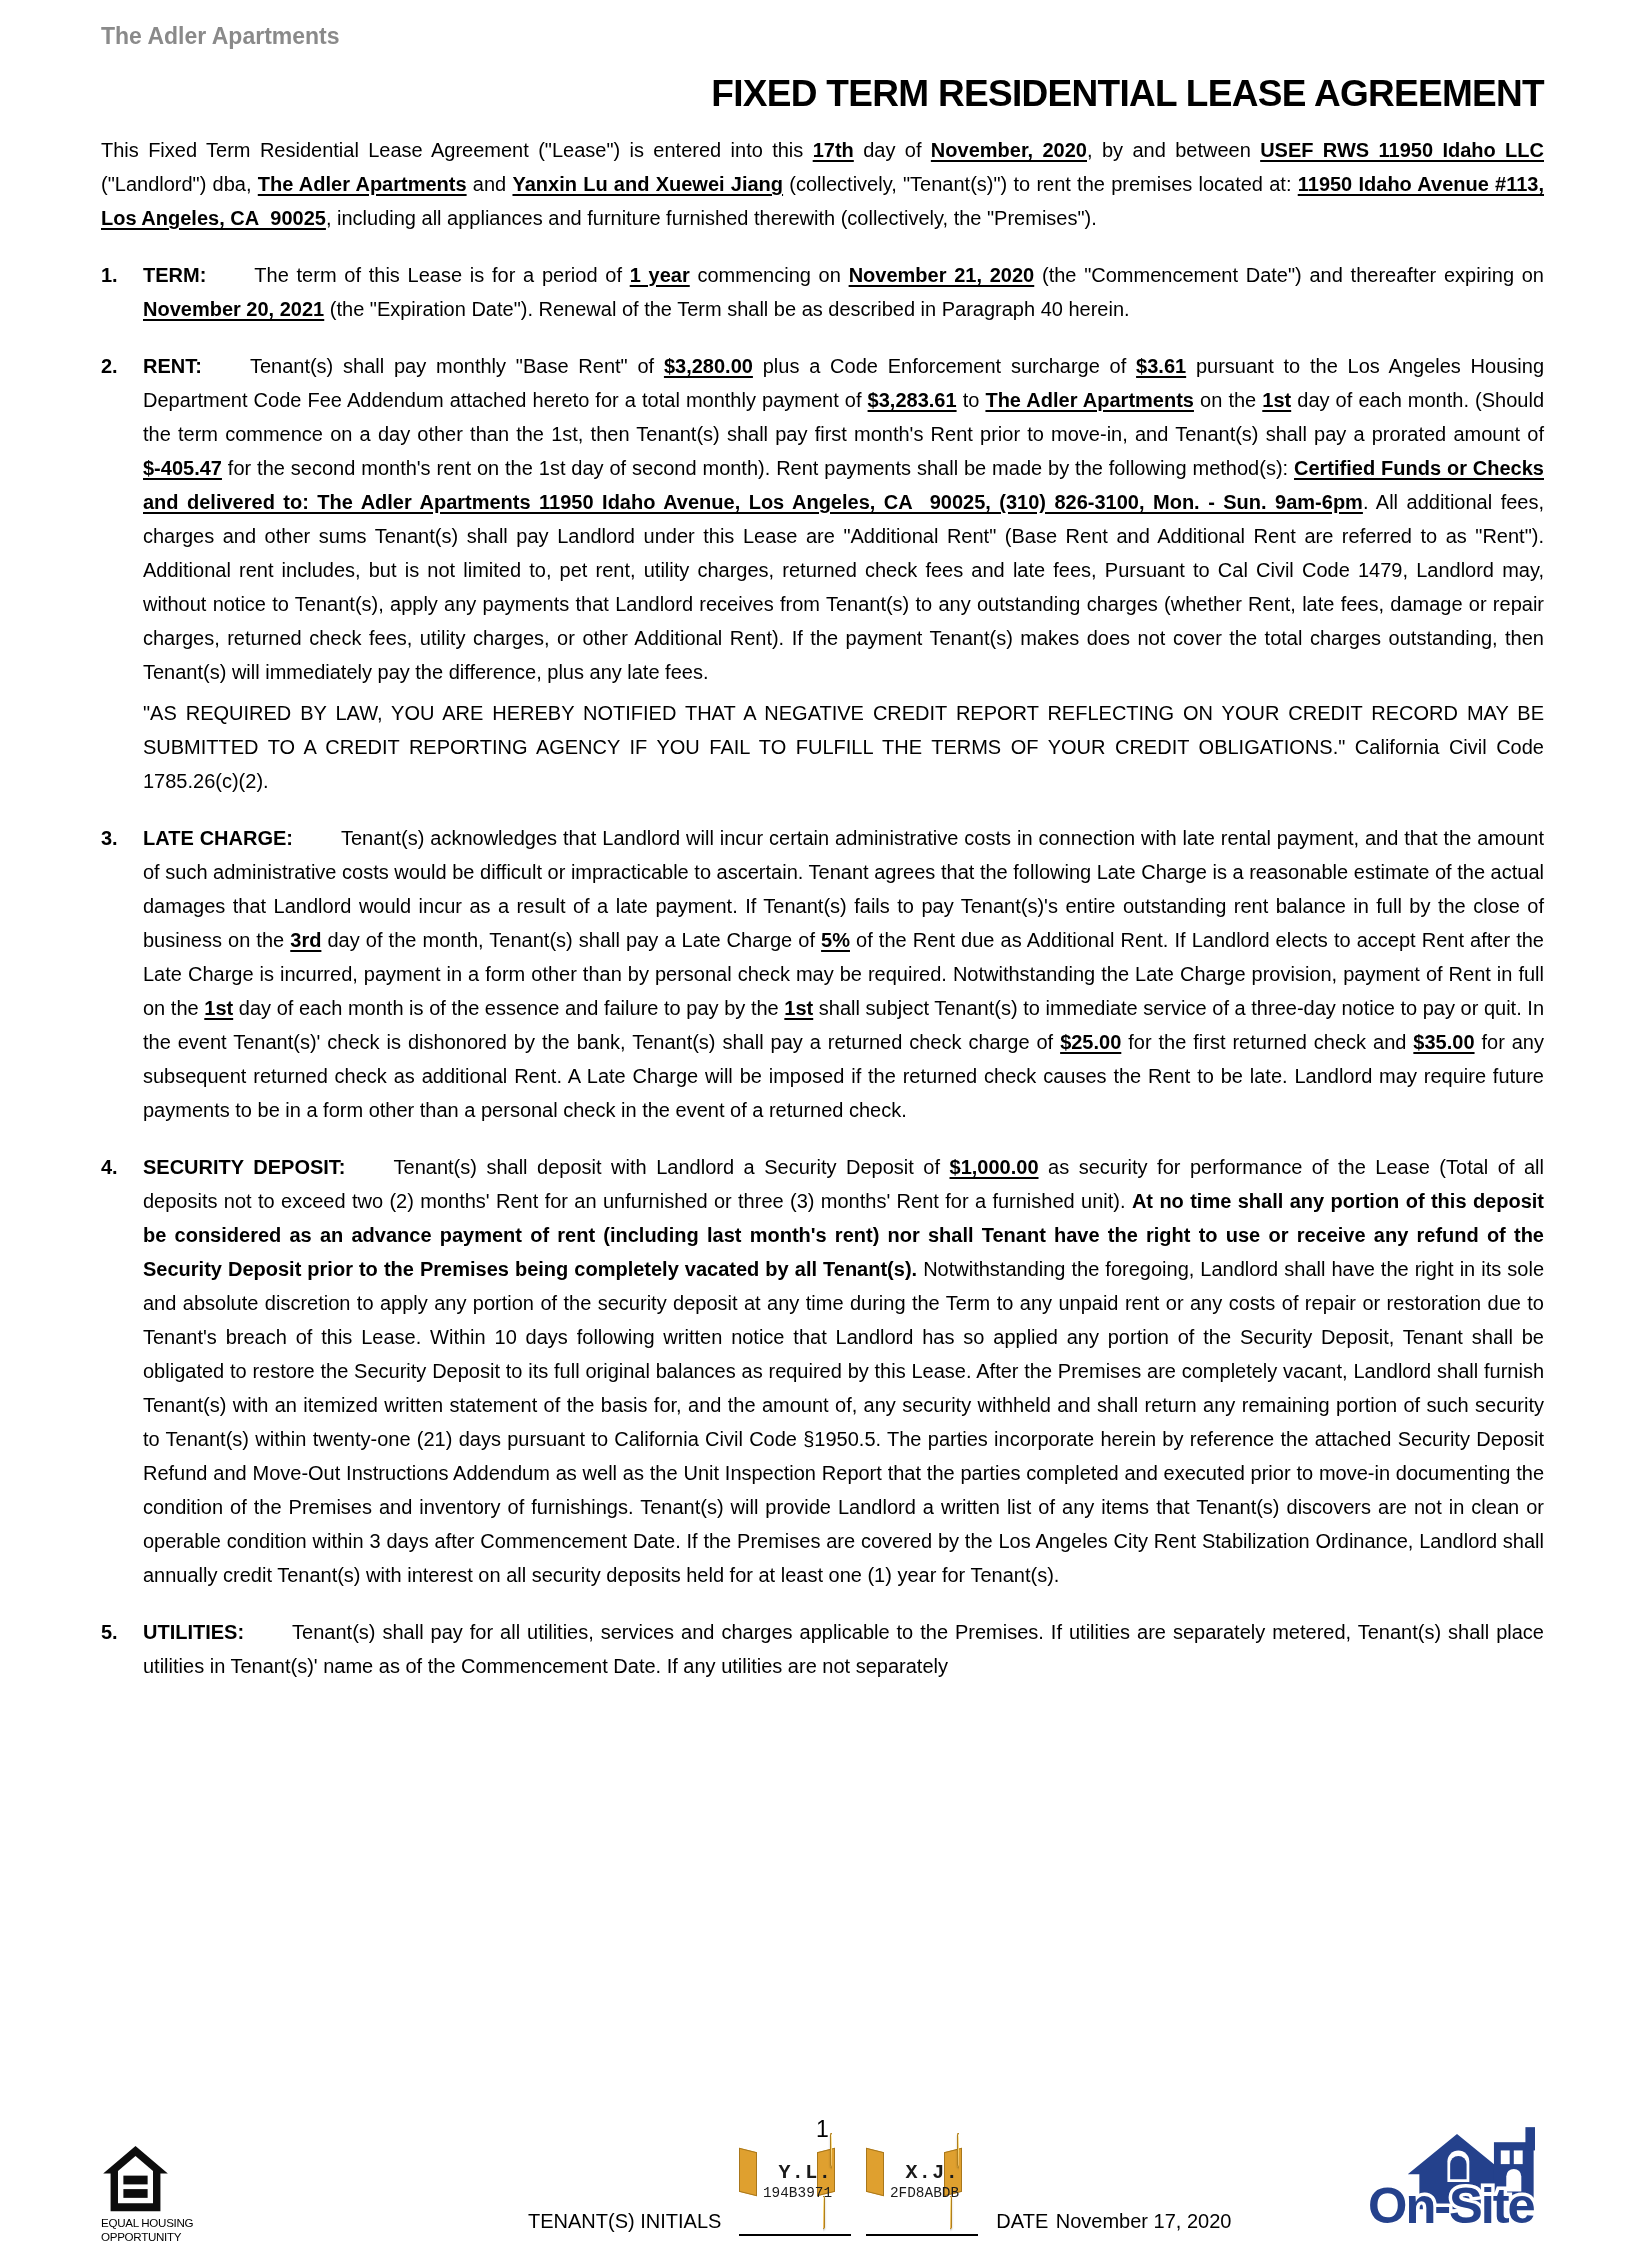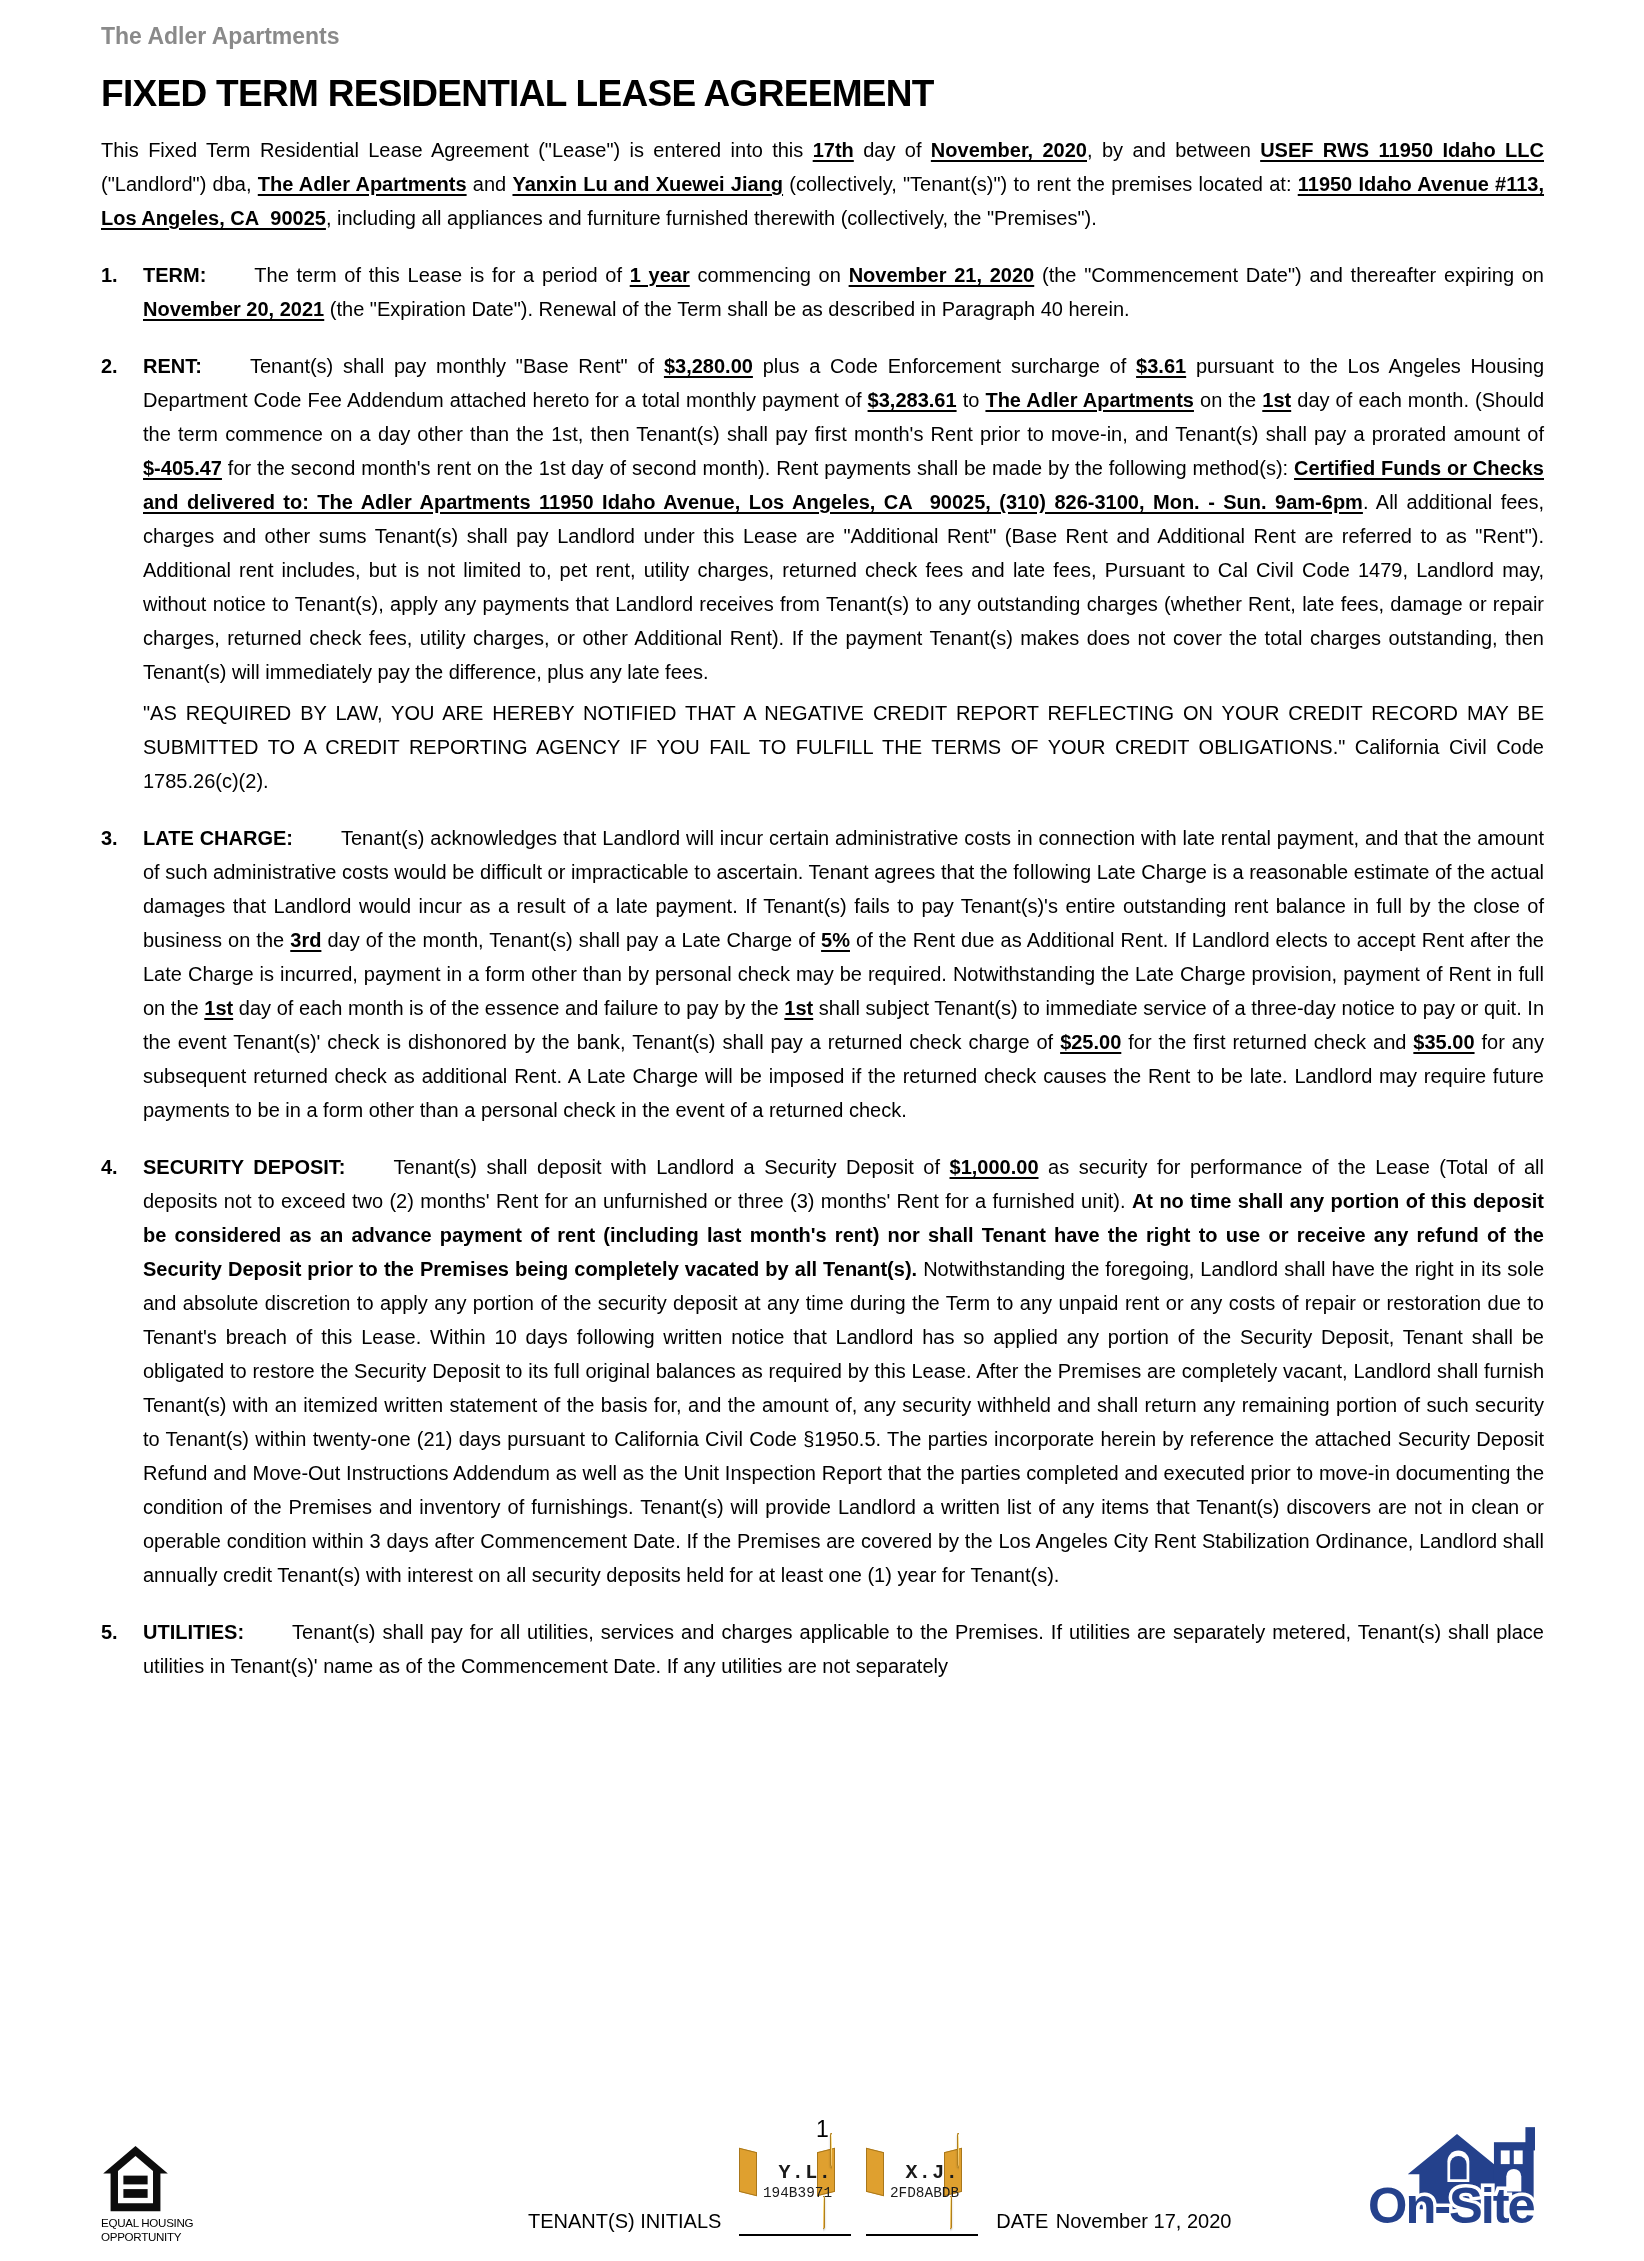--- a/index.html
+++ b/index.html
@@ -2,21 +2,21 @@
 <html style="font-size:11px"><head>
 <meta charset="utf-8">
 <style>
   html,body { margin:0; padding:0; background:#ffffff; }
   .page {
     position:relative; width:1645px; height:2261px; background:#ffffff;
     font-family:"Liberation Sans", sans-serif; color:#000; overflow:hidden;
   }
   .content { padding:23px 101px 0 101px; }
   .brand { font-size:23px; line-height:27px; font-weight:bold; color:#8a8a8a; }
-  .title { font-size:37px; line-height:42px; font-weight:bold; text-align:left; margin:23px 0 0 0; letter-spacing:-0.7px; }
+  .title { font-size:37px; line-height:42px; font-weight:bold; text-align:right; margin:23px 0 0 0; letter-spacing:-0.7px; }
   .doc { font-size:20px; line-height:34px; text-align:justify; }
   .intro { margin-top:18px; }
   .para { margin-top:23px; position:relative; padding-left:42px; }
   .num { position:absolute; left:0; top:0; font-weight:bold; }
   .hd { font-weight:bold; }
   .tab { display:inline-block; width:48px; }
   .r { white-space:normal; }
   .bu { font-weight:bold; text-decoration:underline; text-decoration-thickness:2.1px; text-underline-offset:3.4px; }
   .b { font-weight:bold; }
   .subpara { margin-top:6.9px; }

